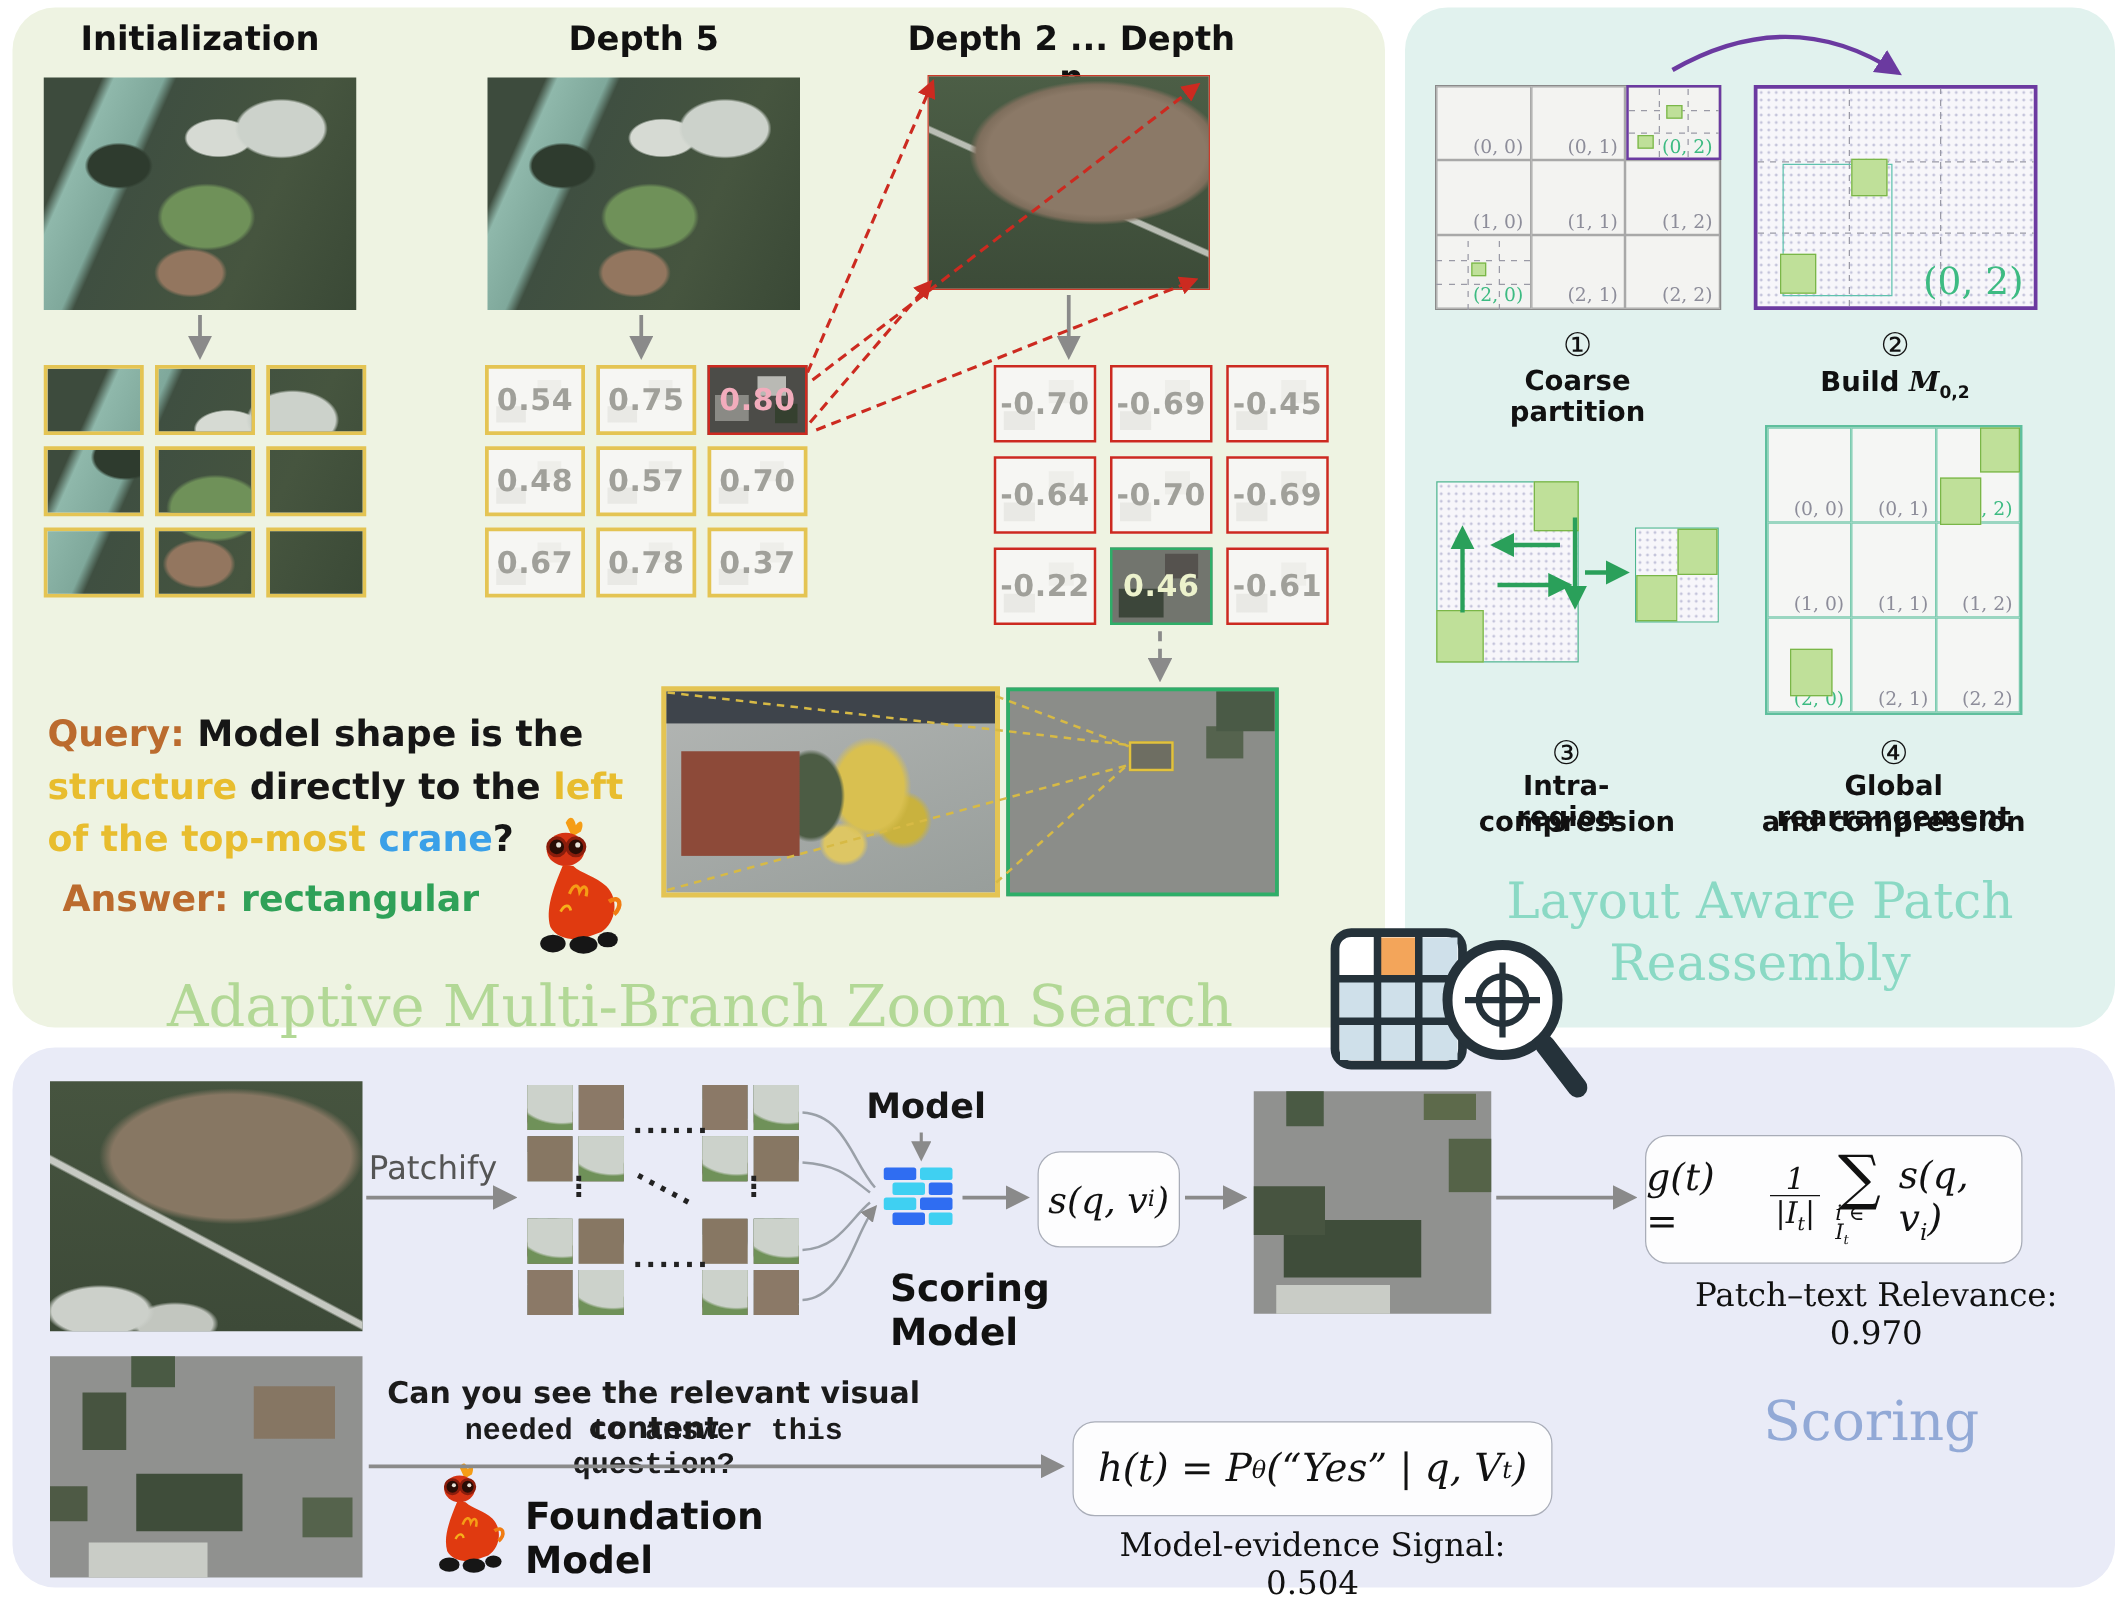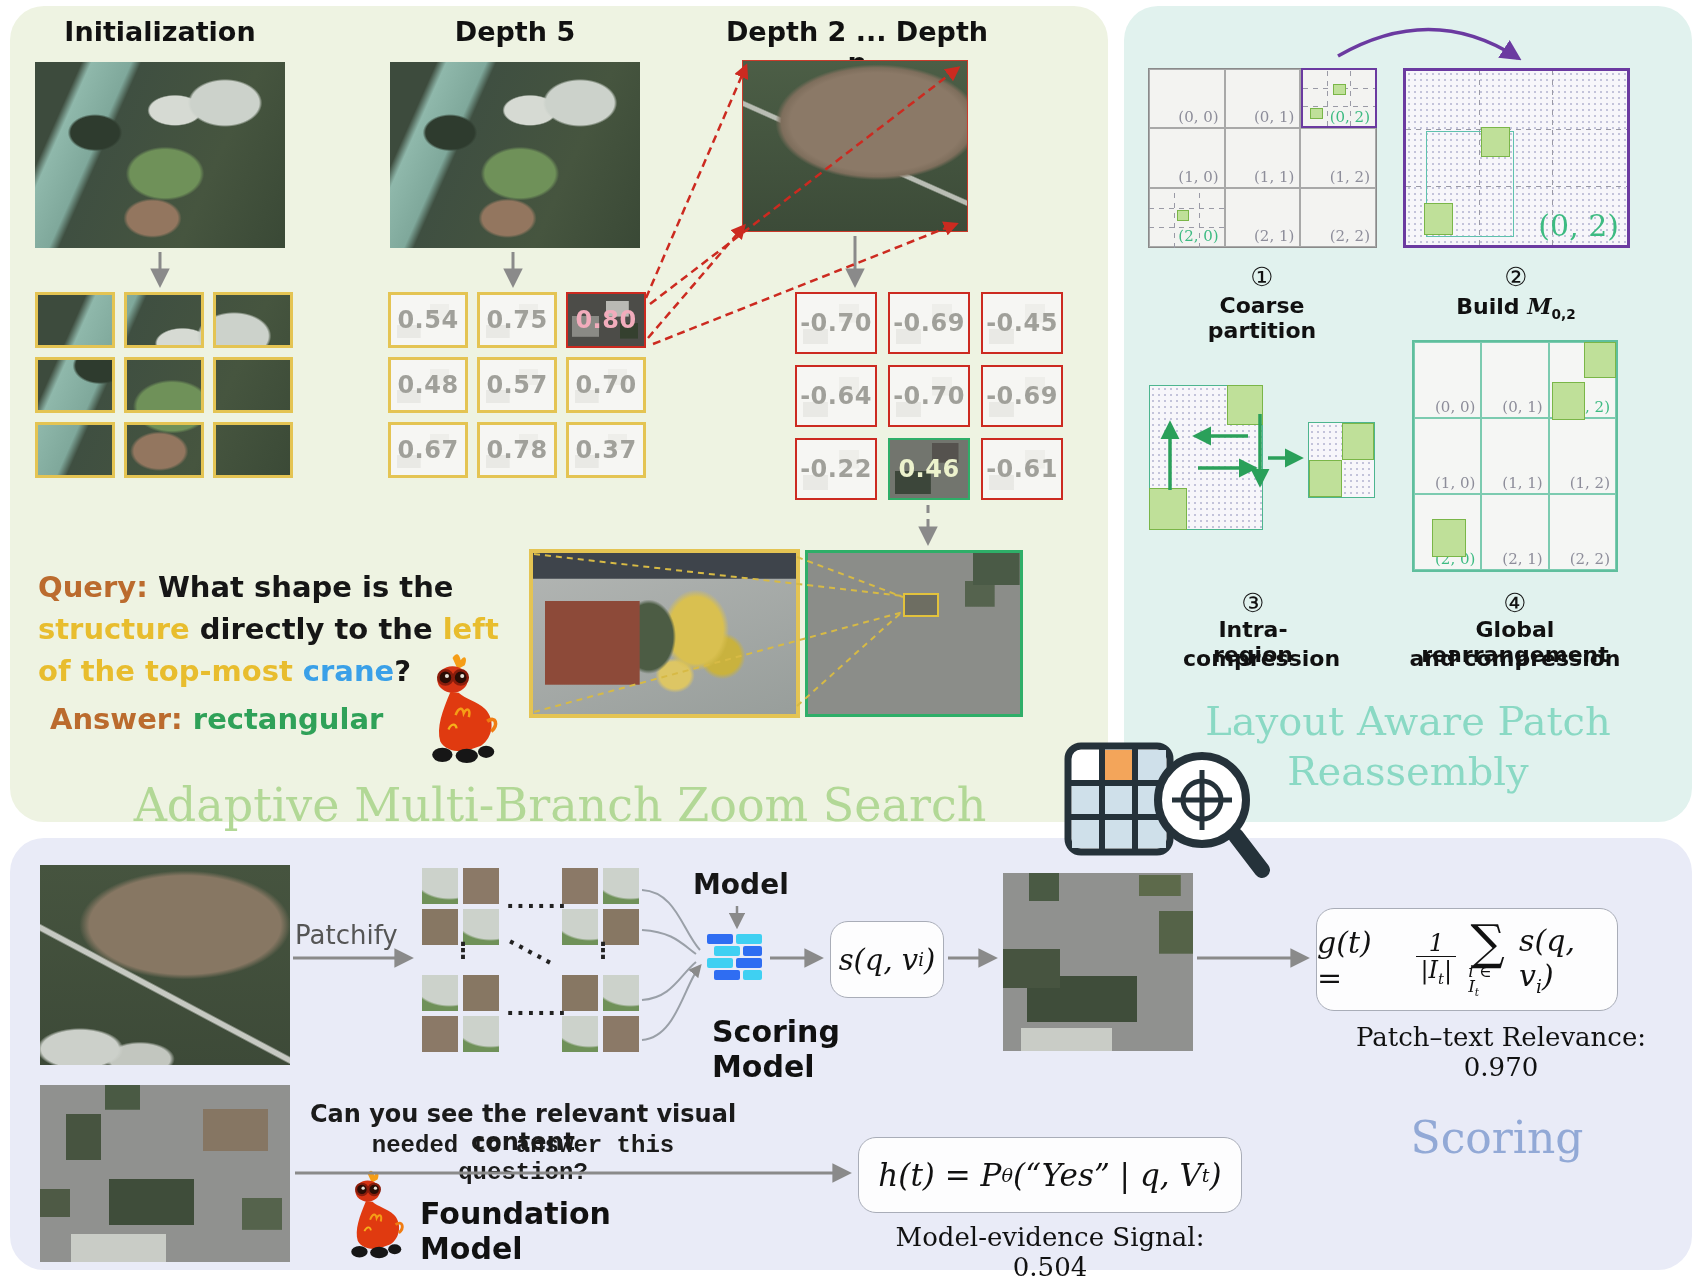--- a/index.html
+++ b/index.html
@@ -214,21 +214,21 @@
     <div class="cell r score">-0.45</div>
     <div class="cell r score">-0.64</div>
     <div class="cell r score">-0.70</div>
     <div class="cell r score">-0.69</div>
     <div class="cell r score">-0.22</div>
     <div class="cell hi46">0.46</div>
     <div class="cell r score">-0.61</div>
   </div>
 
   <div class="abs" style="left:38px;top:566px;">
-    <div class="qline"><span class="qo">Query:</span><span> What shape is the</span></div>
+    <div class="qline"><span class="qo">Query:</span><span> Model shape is the</span></div>
     <div class="qline"><span class="qy">structure</span><span> directly to the </span><span class="qy">left</span></div>
     <div class="qline"><span class="qy">of the top-most </span><span class="qb">crane</span><span>?</span></div>
   </div>
   <div class="abs qline" style="left:50px;top:698px;">
     <span class="qo">Answer:</span><span> </span><span class="ag">rectangular</span>
   </div>
 
   <div class="abs craney" style="left:529px;top:549px;width:271px;height:169px;border:4px solid var(--yellow);"></div>
   <div class="abs craneg" style="left:805px;top:550px;width:218px;height:167px;border:3px solid var(--green);">
     <div class="abs" style="left:95px;top:40px;width:36px;height:24px;border:2.5px solid #e2c23c;background:#6e6e62;"></div>

